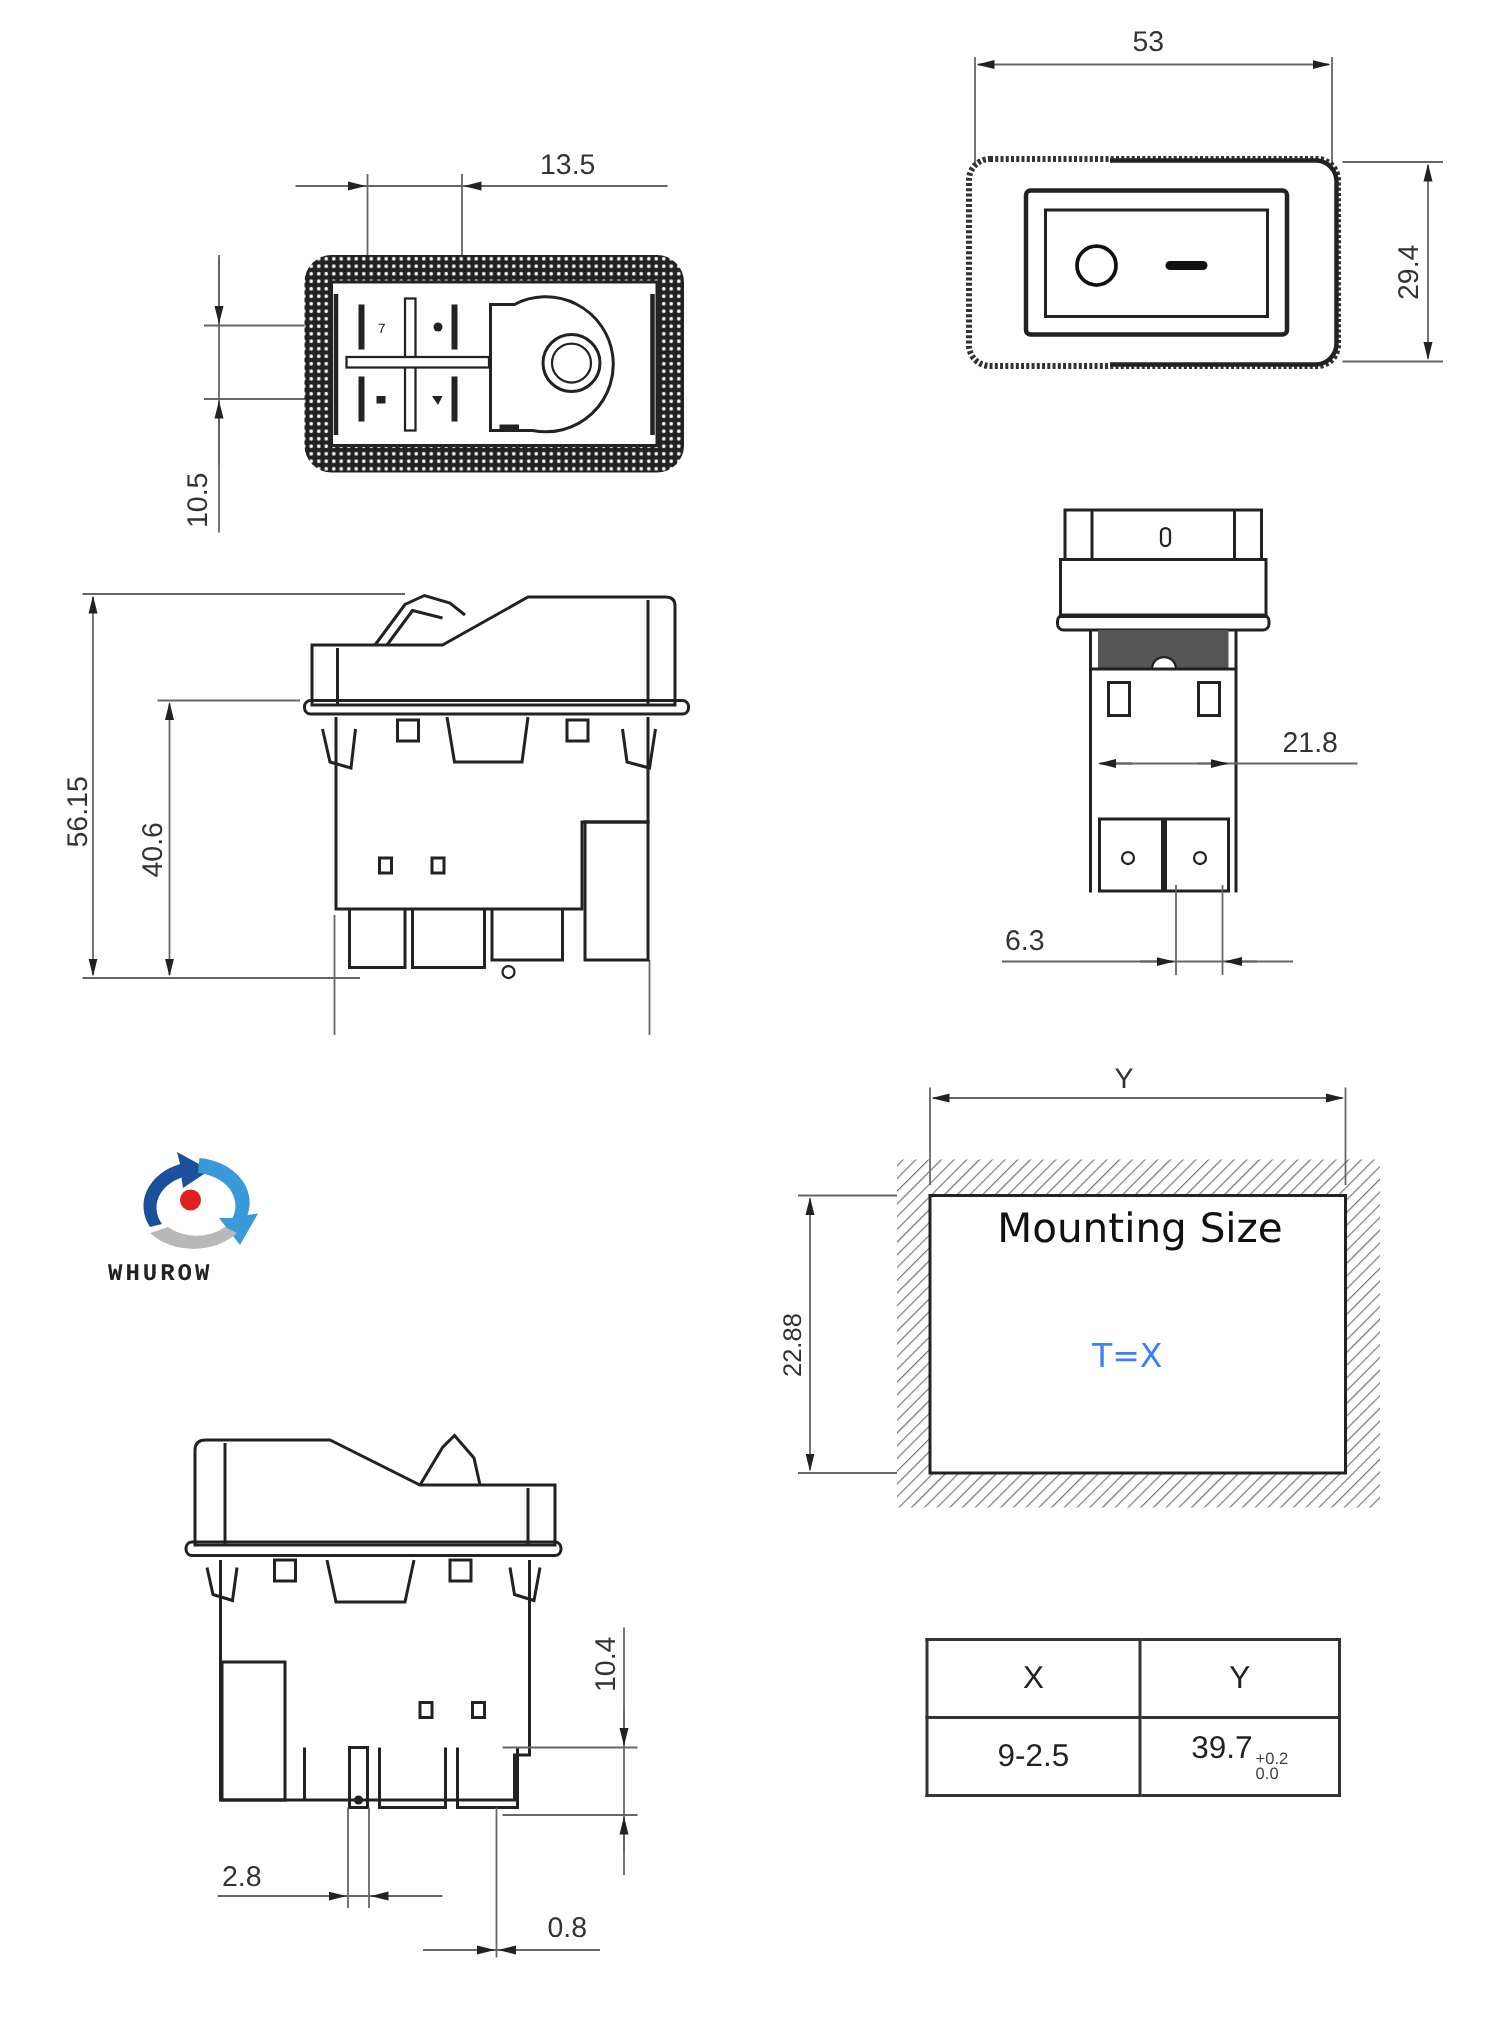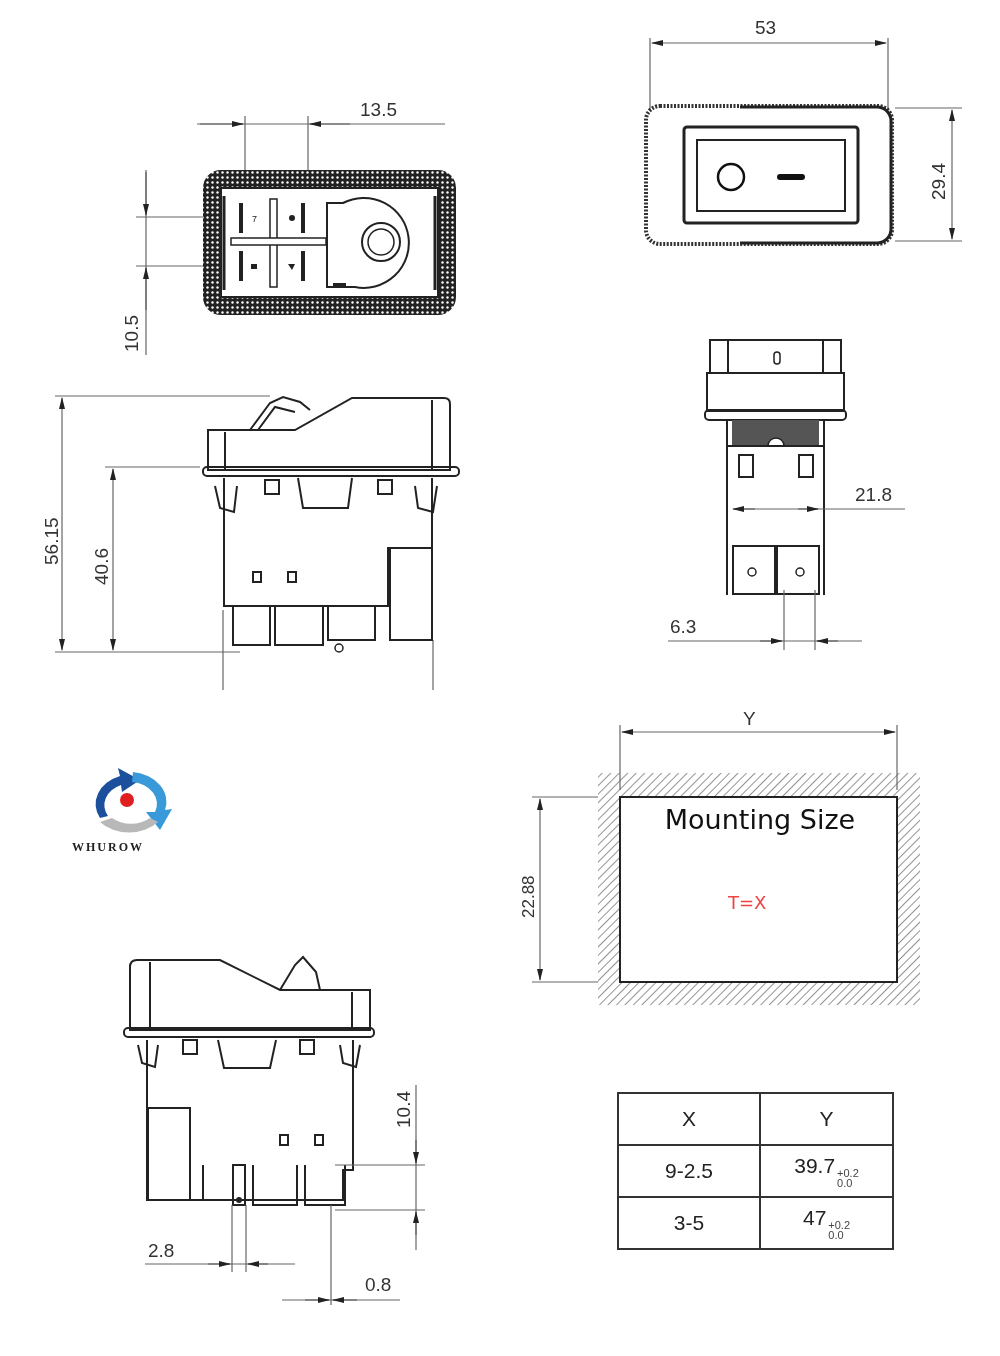--- a/index.html
+++ b/index.html
@@ -1,23 +1,23 @@
 <!DOCTYPE html>
 <html><head>
 <meta charset="utf-8">
 <style>
   html, body { margin:0; padding:0; background:#ffffff; }
   body { width:1000px; height:1356px; position:relative; overflow:hidden; font-family:"Liberation Sans", sans-serif; }
   svg.drawing { position:absolute; left:0; top:0; }
   .dim { font-family:"Liberation Sans", sans-serif; font-size:19px; fill:#333; }
   .ln { stroke:#222; fill:none; stroke-width:2; }
   .thin { stroke:#666; fill:none; stroke-width:1.2; }
-  .logo-text { position:absolute; left:72px; top:840px; font-family:Liberation Serif, serif; font-weight:bold; font-size:12px; letter-spacing:2px; color:#222; }
+  .logo-text { position:absolute; left:72px; top:840px; font-family:Liberation Mono, monospace; font-weight:bold; font-size:16px; letter-spacing:2px; color:#222; }
   .mount-title { position:absolute; left:620px; top:804px; width:280px; text-align:center; font-family:"DejaVu Sans", sans-serif; font-size:27px; color:#111; }
-  .mount-sub { position:absolute; left:728px; top:892px; font-family:"DejaVu Sans", sans-serif; font-size:18px; color:#ef4444; }
+  .mount-sub { position:absolute; left:728px; top:892px; font-family:"DejaVu Sans", sans-serif; font-size:22px; color:#3b82f6; }
   table.xy { position:absolute; left:617px; top:1092px; width:277px; border-collapse:collapse; font-family:"Liberation Sans", sans-serif; font-size:21px; color:#222; }
   table.xy td { border:2px solid #333; height:48px; text-align:center; }
   table.xy td.xcol { width:138px; }
   .tol { display:inline-block; vertical-align:top; font-size:11px; line-height:10px; text-align:left; margin-left:2px; margin-top:14px; color:#444; }
 </style>
 </head>
 <body>
 
 <svg class="drawing" width="1000" height="1356" viewBox="0 0 1000 1356" xmlns="http://www.w3.org/2000/svg">
   <defs>
@@ -225,18 +225,14 @@
 <table class="xy">
   <tbody>
       <tr>
     <td class="xcol">X</td>
     <td>Y</td>
   </tr>
   <tr>
     <td class="xcol">9-2.5</td>
     <td><span>39.7</span><span class="tol"><span>+0.2</span><br><span>0.0</span></span></td>
   </tr>
-  <tr>
-    <td class="xcol">3-5</td>
-    <td><span>47</span><span class="tol"><span>+0.2</span><br><span>0.0</span></span></td>
-  </tr>
 </tbody>
   </table>
 
 </body></html>

